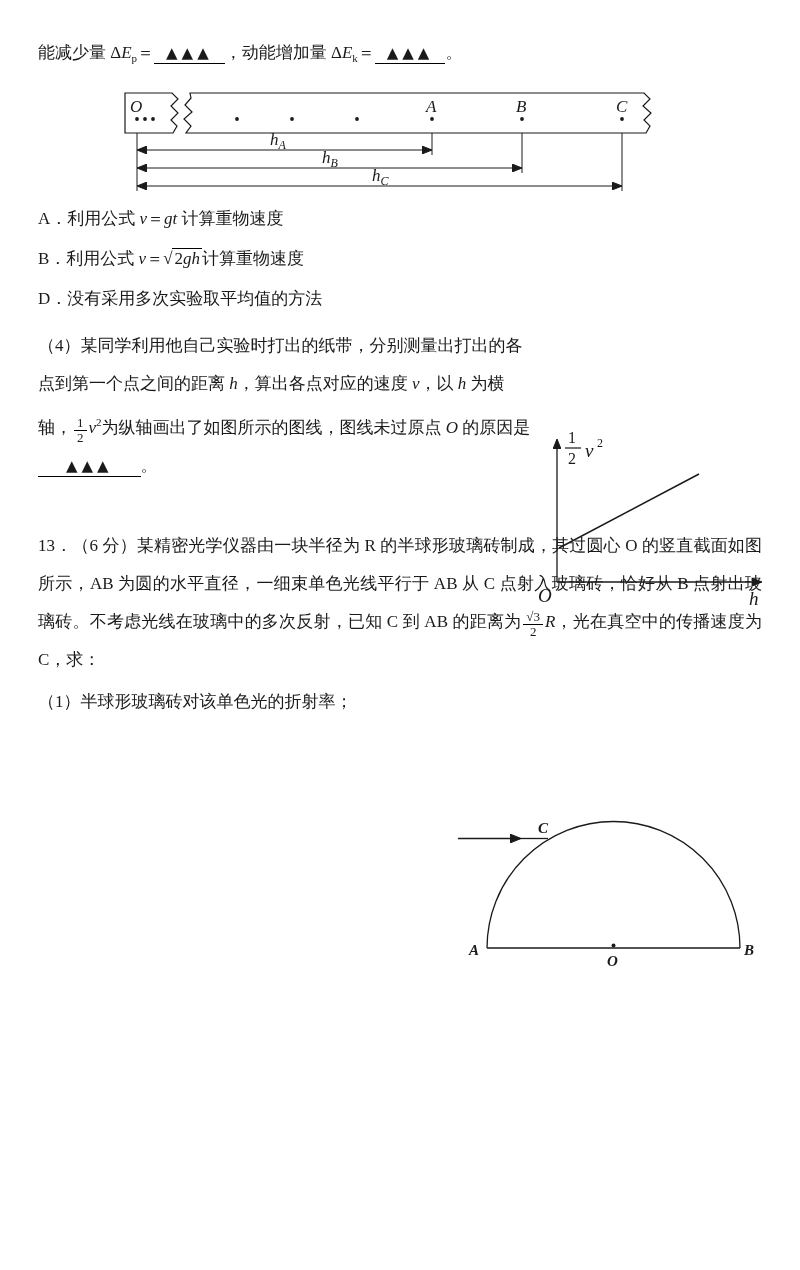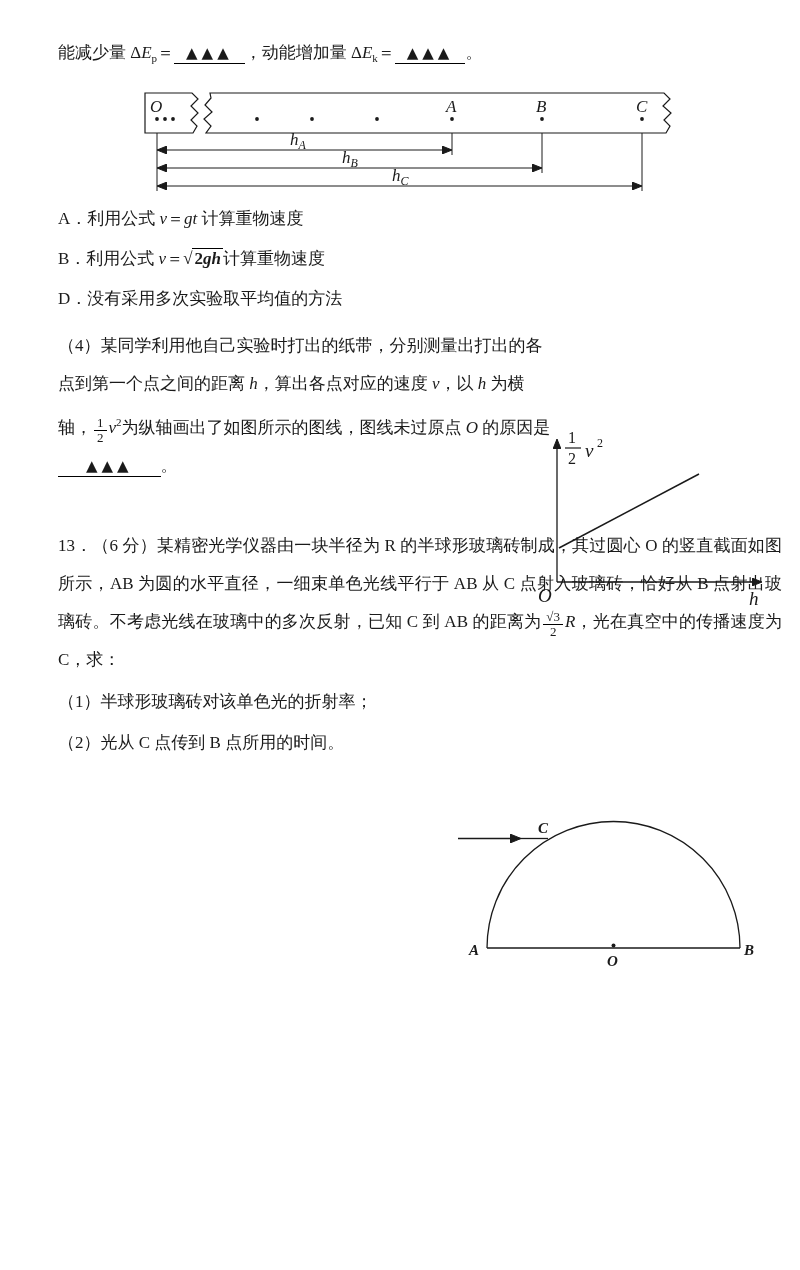--- a/index.html
+++ b/index.html
@@ -1,39 +1,39 @@
 <!DOCTYPE html>
 <html><head>
 <meta charset="utf-8">
 <style>
   html,body{margin:0;padding:0;}
   body{
     width:800px;height:1270px;background:#ffffff;color:#1a1a1a;
     font-family:"Liberation Serif","DejaVu Serif",serif;font-size:17px;
   }
-  .page{position:relative;width:800px;height:1270px;padding:40px 38px 0 58px;box-sizing:border-box;overflow:hidden;background:#fff;}
+  .page{position:relative;width:800px;height:1270px;padding:40px 38px 0 38px;box-sizing:border-box;overflow:hidden;background:#fff;}
   p{margin:0;}
   .var{font-style:italic;}
   sub{font-size:11px;}
   sup{font-size:11px;}
   .blank{display:inline-block;border-bottom:1.4px solid #000;padding:0 12px 2px 12px;line-height:1;}
   .blank-wide{padding:0 28px 2px 28px;}
   .tri{font-size:15px;letter-spacing:4px;font-family:"DejaVu Sans",sans-serif;}
   .line1{line-height:26px;}
   .tape-wrap{margin:16px 0 0 84px;width:570px;height:112px;}
   .part3{margin-top:22px;line-height:38px;width:724px;}
   .blank2-line{display:block;}
   .option{line-height:40px;}
   .part4{margin-top:8px;line-height:38px;width:500px;}
   .q13{margin-top:42px;line-height:38px;width:724px;text-align:justify;}
   .q13-item{line-height:37px;margin-top:4px;}
   .frac{display:inline-block;vertical-align:-9px;text-align:center;line-height:1.1;font-size:13px;margin:0 2px;}
   .frac .num{display:block;border-bottom:1px solid #000;padding:0 3px;}
   .frac .den{display:block;}
-  .vinc{border-top:1.3px solid #000;padding:0 2px;font-weight:bold;}
+  .vinc{border-top:1.3px solid #000;padding:0 2px;}
   .fig-graph{position:absolute;left:535px;top:424px;}
   .fig-semi{position:absolute;left:450px;top:812px;}
   svg text{font-family:"Liberation Serif","DejaVu Serif",serif;fill:#1a1a1a;}
   svg line, svg path, svg polygon{stroke:#1a1a1a;}
 </style>
 </head>
 <body>
 
 <div class="page">
 
@@ -101,21 +101,20 @@
     <line x1="30" y1="24" x2="46" y2="24" stroke-width="1.2"></line>
     <text x="33" y="40" font-size="16">2</text>
     <text x="50" y="33" font-size="19" font-style="italic">v</text>
     <text x="62" y="23" font-size="12">2</text>
     <text x="3" y="178" font-size="19" font-style="italic">O</text>
     <text x="214" y="181" font-size="19" font-style="italic">h</text>
   </svg>
 
   <p class="q13"><span>13．（6 分）某精密光学仪器由一块半径为 R 的半球形玻璃砖制成，其过圆心 O 的竖直截面如图所示，AB 为圆的水平直径，一细束单色光线平行于 AB 从 C 点射入玻璃砖，恰好从 B 点射出玻璃砖。不考虑光线在玻璃中的多次反射，已知 C 到 AB 的距离为</span><span class="frac"><span class="num">√3</span><span class="den">2</span></span><span class="var">R</span><span>，光在真空中的传播速度为 C，求：</span></p>
   <p class="q13-item"><span>（1）半球形玻璃砖对该单色光的折射率；</span></p>
-  <p class="q13-item"><span>（2）光从 C 点传到 B 点所用的时间。</span></p>
 
   <svg class="fig-semi" width="315" height="158" viewBox="0 0 315 158">
     <defs>
       <marker id="arr3" markerWidth="11" markerHeight="9" refX="10" refY="4.5" orient="auto" markerUnits="userSpaceOnUse">
         <path d="M0,0 L11,4.5 L0,9 Z" fill="#1a1a1a" stroke="none"></path>
       </marker>
     </defs>
     <line x1="37" y1="136" x2="290" y2="136" stroke-width="1.3"></line>
     <path d="M 37,136 A 126.5,126.5 0 0 1 290,136" fill="none" stroke-width="1.3"></path>
     <circle cx="163.5" cy="133.5" r="2" fill="#1a1a1a" stroke="none"></circle>

